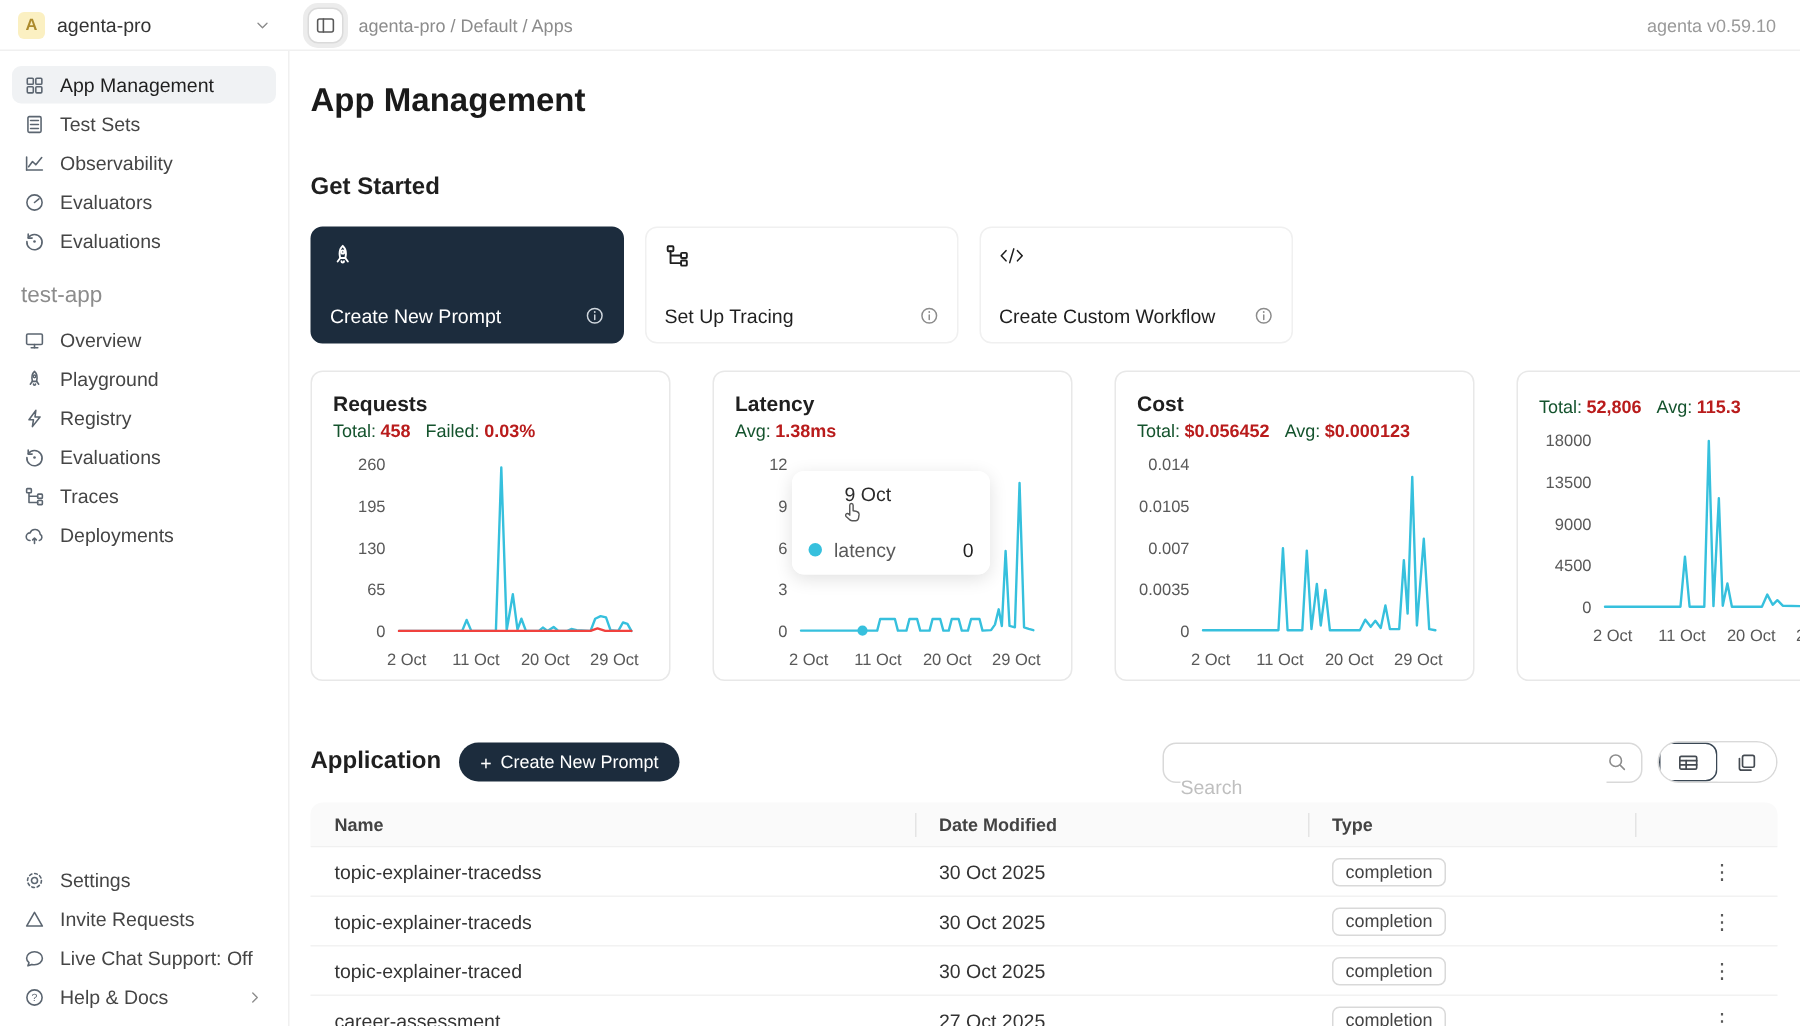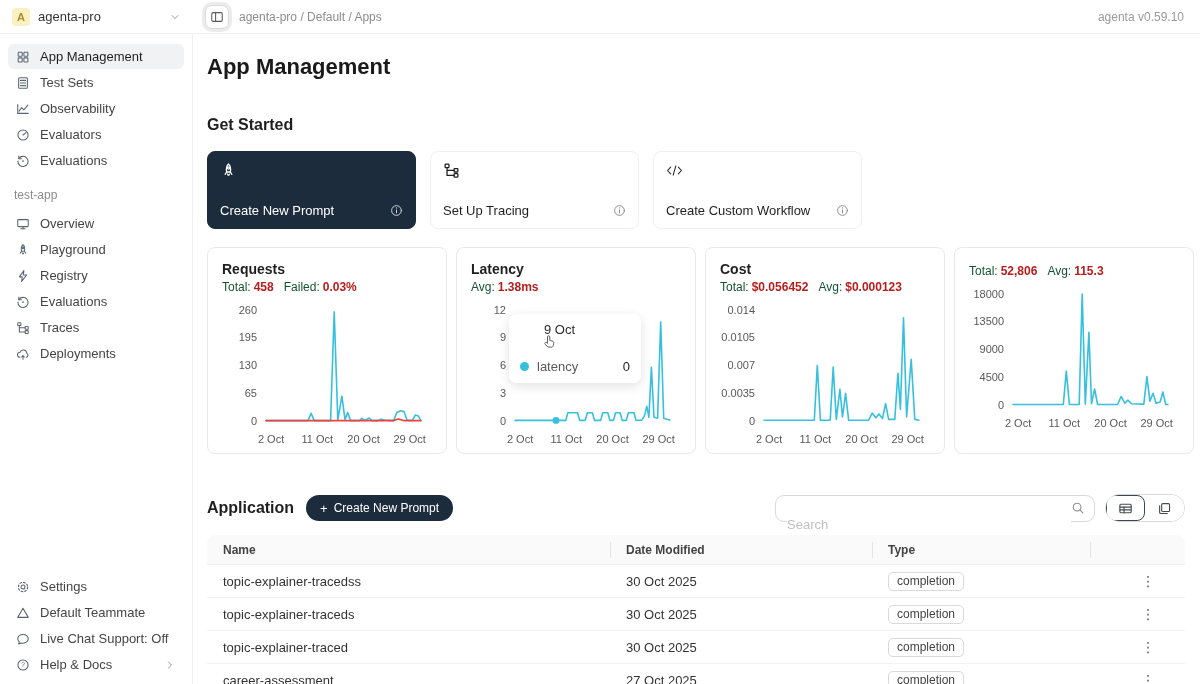--- a/index.html
+++ b/index.html
@@ -21,42 +21,42 @@
 
   
   .layout { display:flex; height:650px; }
   .sidebar { width:193px; flex:0 0 193px; border-right:1px solid #f0f0f0; padding:10px 8px 6px;
     display:flex; flex-direction:column; }
   .nav-item { display:flex; align-items:center; gap:10px; height:25px; padding:0 8px; border-radius:6px;
     font-size:13px; color:#454545; cursor:pointer; margin-bottom:1px; }
   .nav-item.active { background:#f0f2f4; color:#1f1f1f; font-weight:500; }
   .nav-icon { display:flex; color:#5b6570; }
   .nav-icon svg { width:14px; height:14px; }
-  .section-label { font-size:12px; color:#8c8c8c; margin:14px 0 9px 6px; }
+  .section-label { font-size:15px; color:#8c8c8c; margin:14px 0 9px 6px; }
   .sidebar-footer { margin-top:auto; }
   .chev-right { margin-left:auto; color:#8c8c8c; display:flex; }
 
   
   .main { flex:1; padding:20px 15px 0 14px; overflow:hidden; }
   .page-title { font-size:22px; font-weight:600; color:#1a1a1a; }
   .section-title { font-size:16px; font-weight:600; margin-top:36px; }
 
   .gs-row { display:flex; gap:14px; margin-top:17px; }
   .gs-card { width:209px; height:78px; border-radius:8px; border:1px solid #f0f0f0; background:#fff;
     padding:10px 12px; display:flex; flex-direction:column; justify-content:space-between; cursor:pointer; }
   .gs-card.dark { background:#1c2c3d; border-color:#1c2c3d; color:#fff; }
   .gs-icon { display:flex; }
   .gs-icon svg { width:17px; height:17px; }
   .gs-label-row { display:flex; align-items:center; justify-content:space-between; }
   .gs-label { font-size:13px; font-weight:500; }
   .info-icon { display:flex; color:#8c8c8c; }
   .gs-card.dark .info-icon { color:#cfd6dd; }
   .info-icon svg { width:13px; height:13px; }
 
-  .charts-row { display:flex; gap:9px; margin-top:18px; }
+  .charts-row { display:flex; gap:28px; margin-top:18px; }
   .chart-card { flex:1; height:207px; border:1px solid #e8e8e8; border-radius:8px; background:#fff;
     padding:13px 14px; position:relative; }
   .chart-title { font-size:14px; font-weight:600; }
   .chart-stats { display:flex; gap:10px; margin-top:3px; font-size:12px; }
   .stat-label { color:#14532d; }
   .stat-value { color:#b91c1c; font-weight:600; margin-left:3px; }
   .chart-plot { margin-top:9px; }
   .chart-plot text { font-size:11px; fill:#595959; }
 
   .chart-tooltip { position:absolute; left:52px; top:66px; width:132px; background:rgba(255,255,255,0.94);
@@ -263,21 +263,21 @@
           </span>
     <span>Settings</span>
 
   </div>
         <div class="nav-item">
     <span class="nav-icon">
             <svg viewBox="0 0 16 16" fill="none" stroke="currentColor" stroke-width="1.2" stroke-linecap="round" stroke-linejoin="round">
               <path d="M8 2.6 L14 13 H2 Z"></path>
             </svg>
           </span>
-    <span>Default Teammate</span>
+    <span>Invite Requests</span>
 
   </div>
         <div class="nav-item">
     <span class="nav-icon">
             <svg viewBox="0 0 16 16" fill="none" stroke="currentColor" stroke-width="1.2" stroke-linecap="round" stroke-linejoin="round">
               <path d="M8 2.8 c3.3 0 6 2.2 6 5 s-2.7 5-6 5 c-0.7 0-1.4-0.1-2-0.3 L3 13.6 l0.8-2.4 C2.7 10.3 2 9.1 2 7.8 c0-2.8 2.7-5 6-5 z"></path>
             </svg>
           </span>
     <span>Live Chat Support: Off</span>
 

